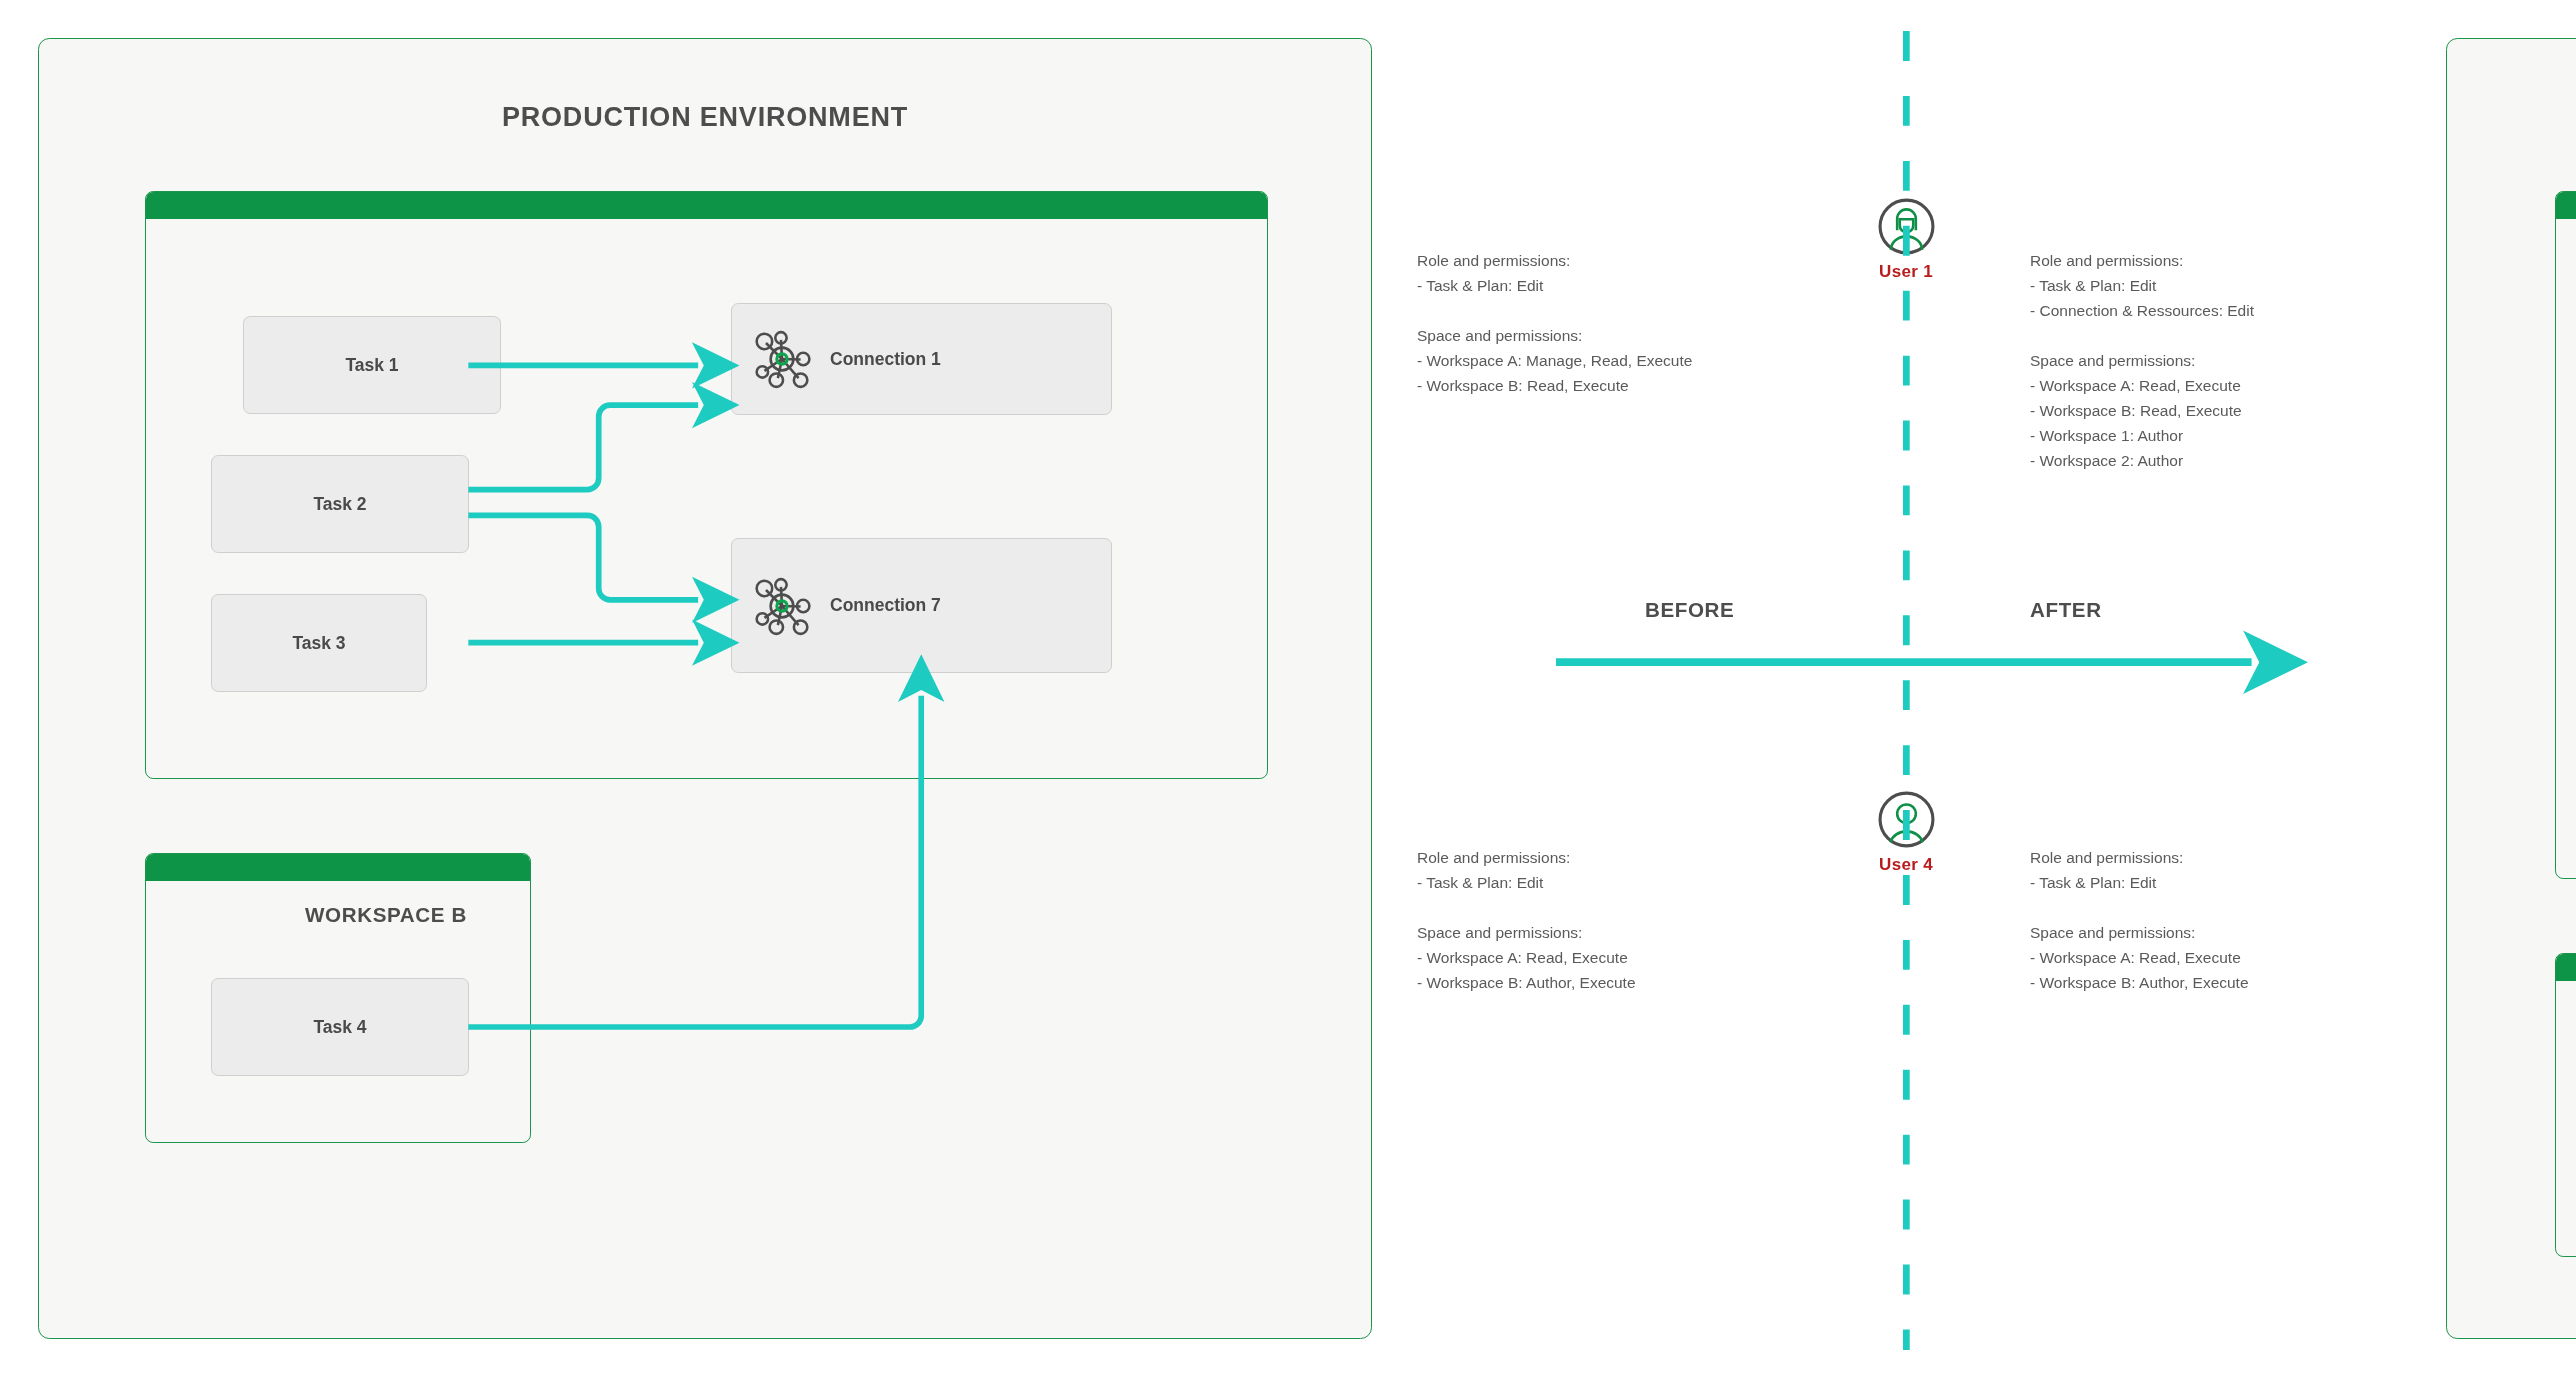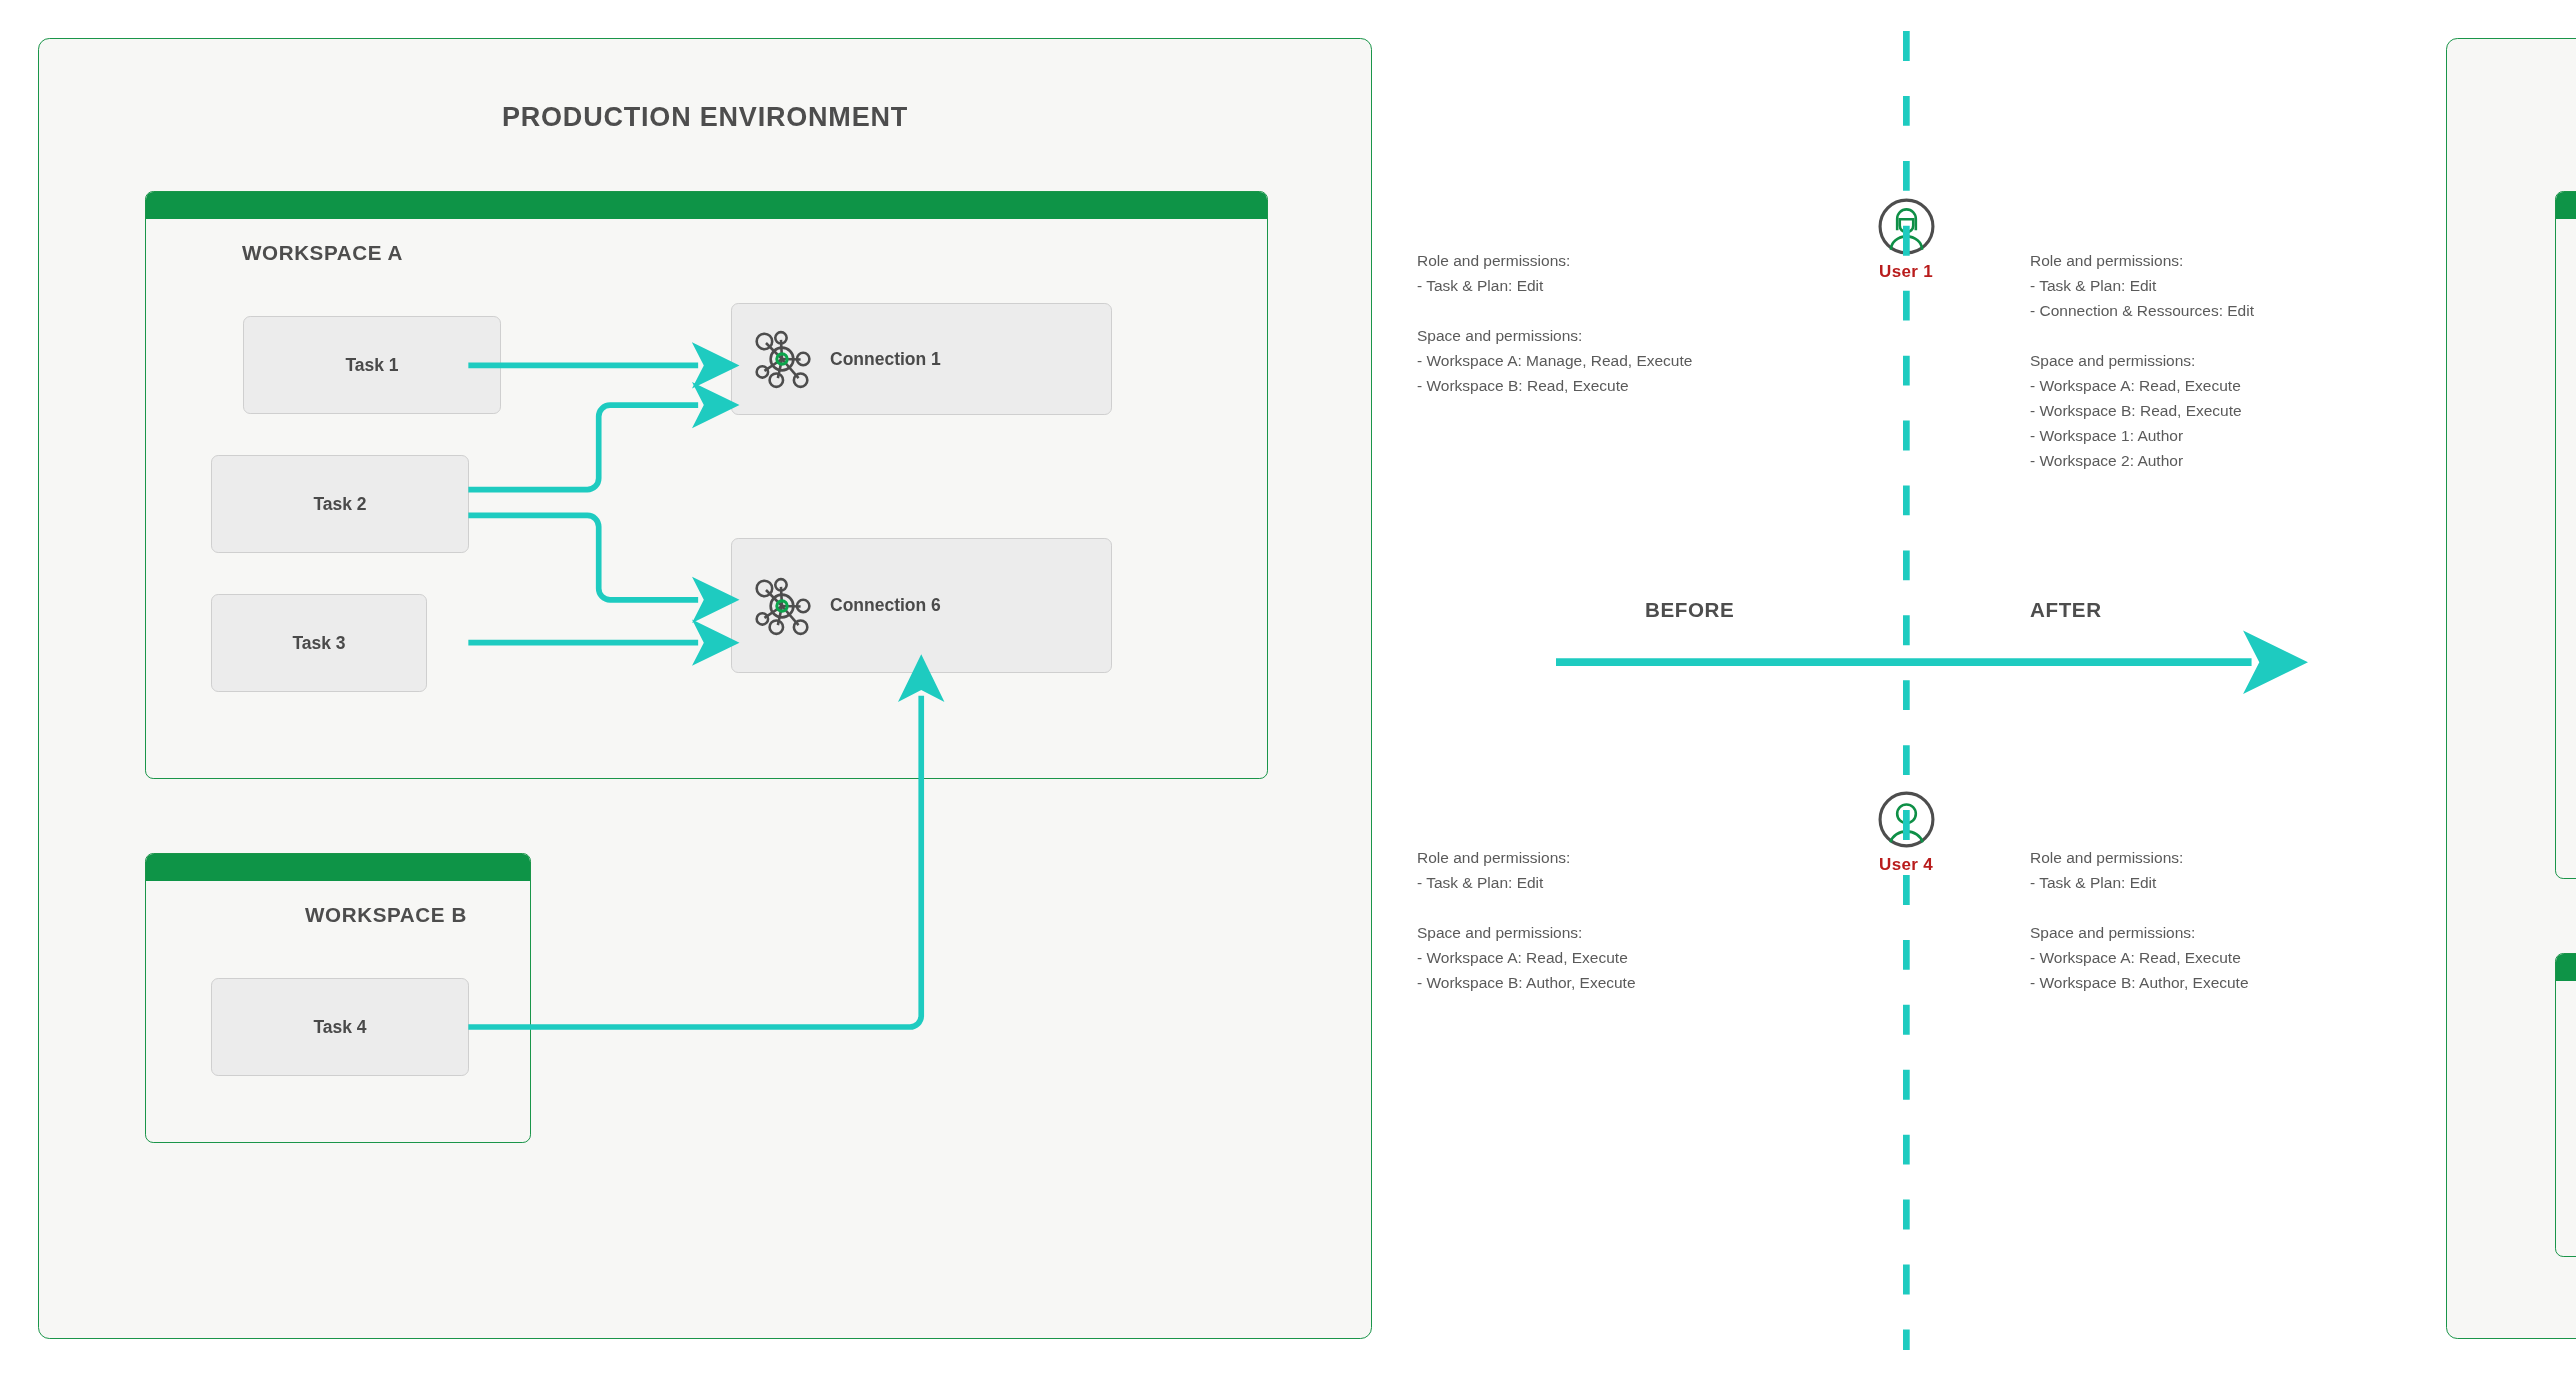--- a/index.html
+++ b/index.html
@@ -109,21 +109,20 @@
 </style>
 </head>
 <body>
 
 <div class="env-panel" style="left:38px;top:38px;width:1334px;height:1301px;">
   <div class="env-title" style="top:63px;">PRODUCTION ENVIRONMENT</div>
 </div>
 
 <div class="ws-card" style="left:145px;top:191px;width:1123px;height:588px;">
   <div class="ws-head"></div>
-  <div class="ws-name" style="text-align:left;margin-left:96px;">WORKSPACE A</div>
 </div>
 
 <div class="tile" style="left:211px;top:316px;width:258px;height:98px;margin-left:32px;">
   <span class="tile-label">Task 1</span>
 </div>
 <div class="tile" style="left:211px;top:455px;width:258px;height:98px;">
   <span class="tile-label">Task 2</span>
 </div>
 <div class="tile" style="left:211px;top:594px;width:216px;height:98px;">
   <span class="tile-label">Task 3</span>
@@ -167,21 +166,21 @@
         <circle cx="26" cy="26" r="15"></circle>
         <circle cx="58" cy="19" r="11"></circle>
         <circle cx="101" cy="60" r="12"></circle>
         <circle cx="22" cy="85" r="11"></circle>
         <circle cx="49" cy="101" r="13"></circle>
         <circle cx="96" cy="101" r="13"></circle>
       </g>
       <circle cx="60" cy="60" r="10" fill="none" stroke="#0ba54b" stroke-width="6"></circle>
     </svg>
   </span>
-  <span class="tile-label">Connection 6</span>
+  <span class="tile-label">Connection 7</span>
 </div>
 
 <div class="ws-card" style="left:145px;top:853px;width:386px;height:290px;">
   <div class="ws-head"></div>
   <div class="ws-name" style="text-align:center;margin-left:96px;">WORKSPACE B</div>
 </div>
 <div class="tile" style="left:211px;top:978px;width:258px;height:98px;">
   <span class="tile-label">Task 4</span>
 </div>
 

